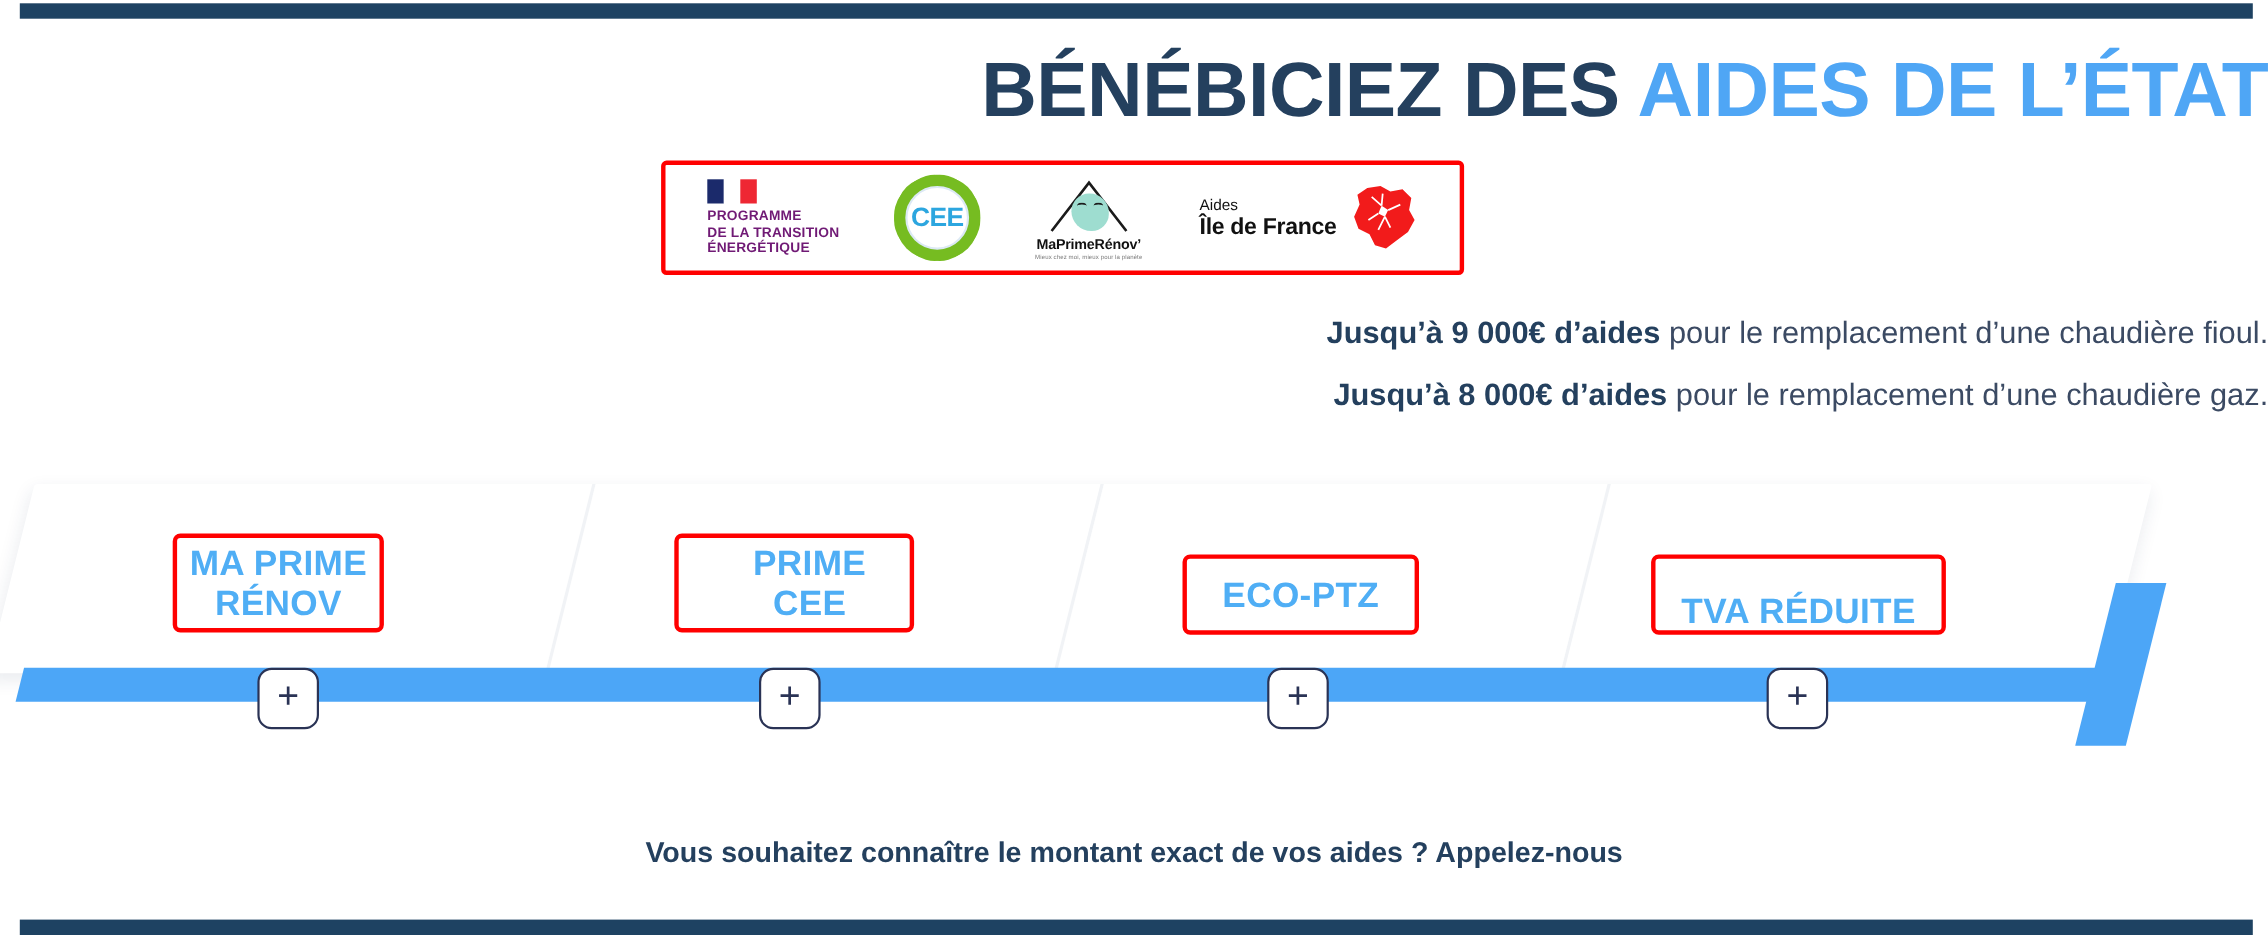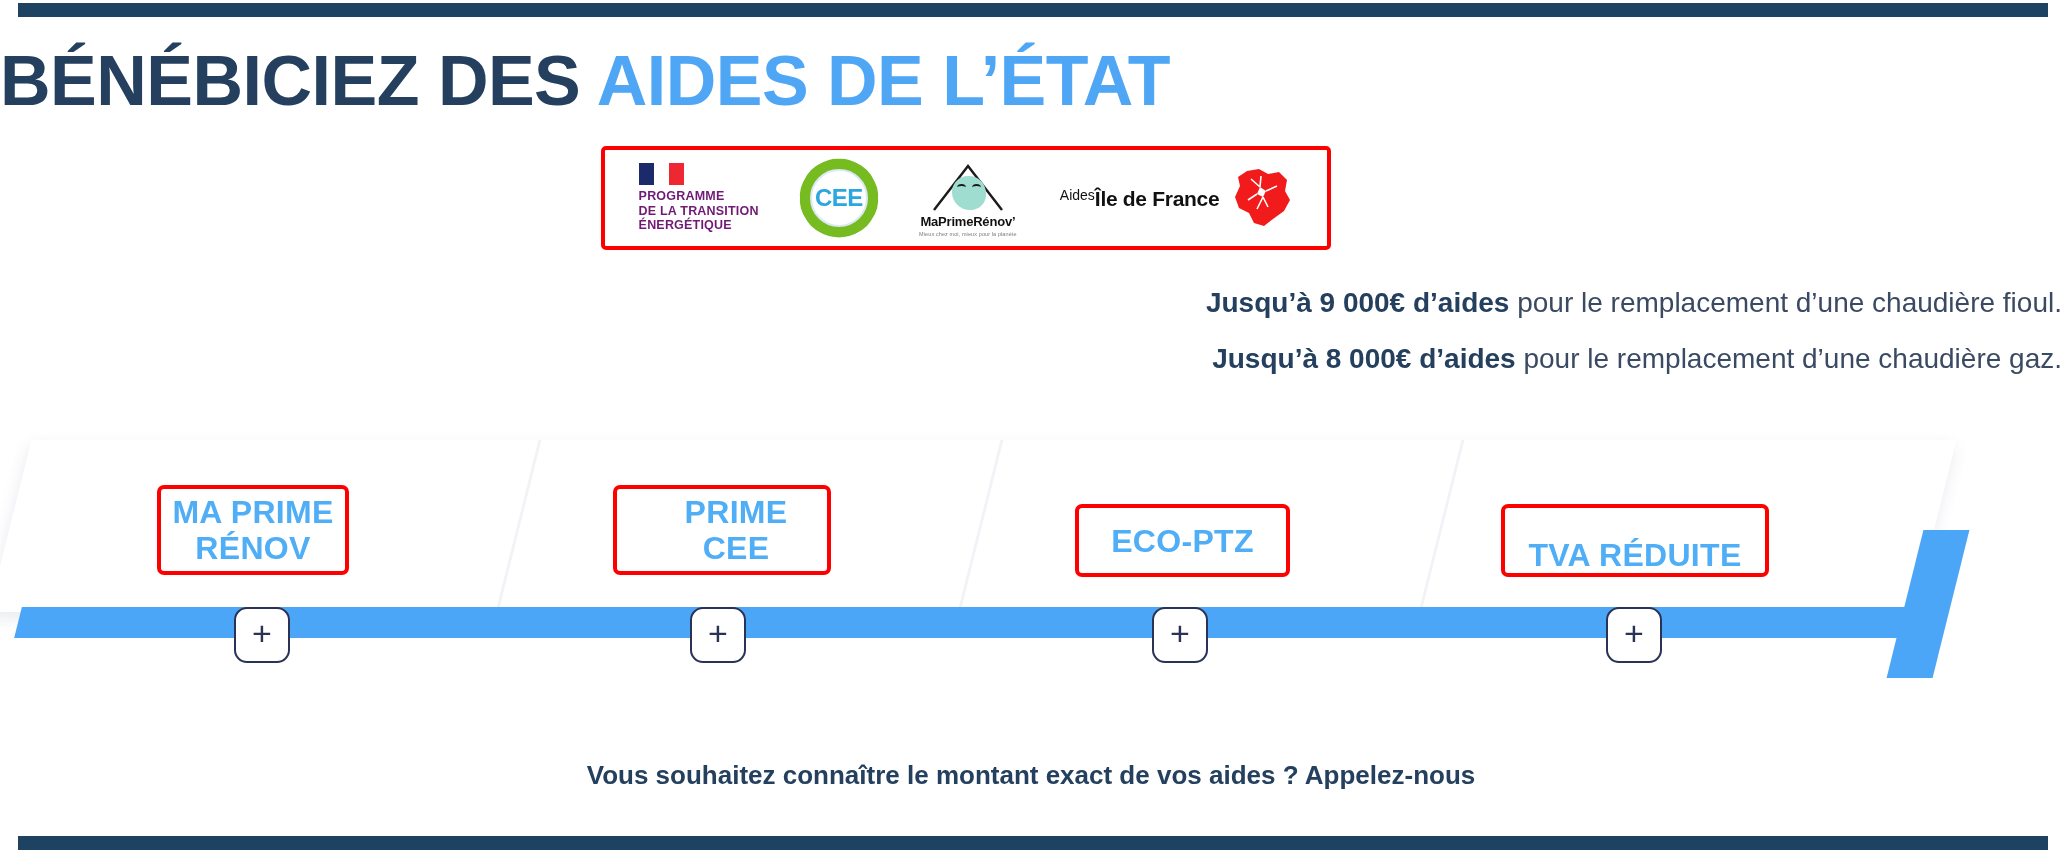--- a/index.html
+++ b/index.html
@@ -11,21 +11,21 @@
   }
   .page{position:relative;width:2062px;height:854px;background:#fff;}
 
   
   .rule{position:absolute;left:18px;width:2030px;height:14px;background:#1E4262;}
   .rule.top{top:3px;}
   .rule.bottom{top:836px;}
 
   
   .title{
-    position:absolute;top:44px;left:0;width:2062px;text-align:left;
+    position:absolute;top:44px;left:0;width:2062px;text-align:right;
     font-size:70px;line-height:74px;font-weight:700;letter-spacing:-0.5px;
     white-space:nowrap;
   }
   .title .dark{color:#24405E;}
   .title .light{color:#4FA6F5;}
 
   
   .logo-strip{
     position:absolute;left:601px;top:146px;width:730px;height:104px;
     border:4px solid #FF0000;border-radius:5px;background:#fff;
@@ -73,21 +73,21 @@
     background:#9EDDD0;border-radius:48% 52% 46% 54%;
   }
   .mpr-eye{position:absolute;width:9px;height:5px;border-top:2.2px solid #1b1b1b;border-radius:50% 50% 0 0;top:24px;}
   .mpr-eye.l{left:31px;}
   .mpr-eye.r{left:46px;}
   .mpr-name{font-size:13px;font-weight:700;color:#111;letter-spacing:-0.2px;}
   .mpr-tag{font-size:5.5px;color:#7a7a7a;letter-spacing:0.1px;}
 
   
   .idf{align-items:center;gap:8px;}
-  .idf-text{display:flex;flex-direction:row;line-height:1;}
+  .idf-text{display:flex;flex-direction:column;line-height:1;}
   .idf-aides{font-size:14px;color:#111;font-weight:400;margin-bottom:3px;}
   .idf-name{font-size:21px;color:#111;font-weight:700;letter-spacing:-0.3px;}
 
   
   .sub{
     position:absolute;left:0;width:2062px;text-align:right;
     font-size:28px;color:#3B4A63;white-space:nowrap;
   }
   .sub b{color:#24405E;font-weight:700;}
   .sub.one{top:287px;}

